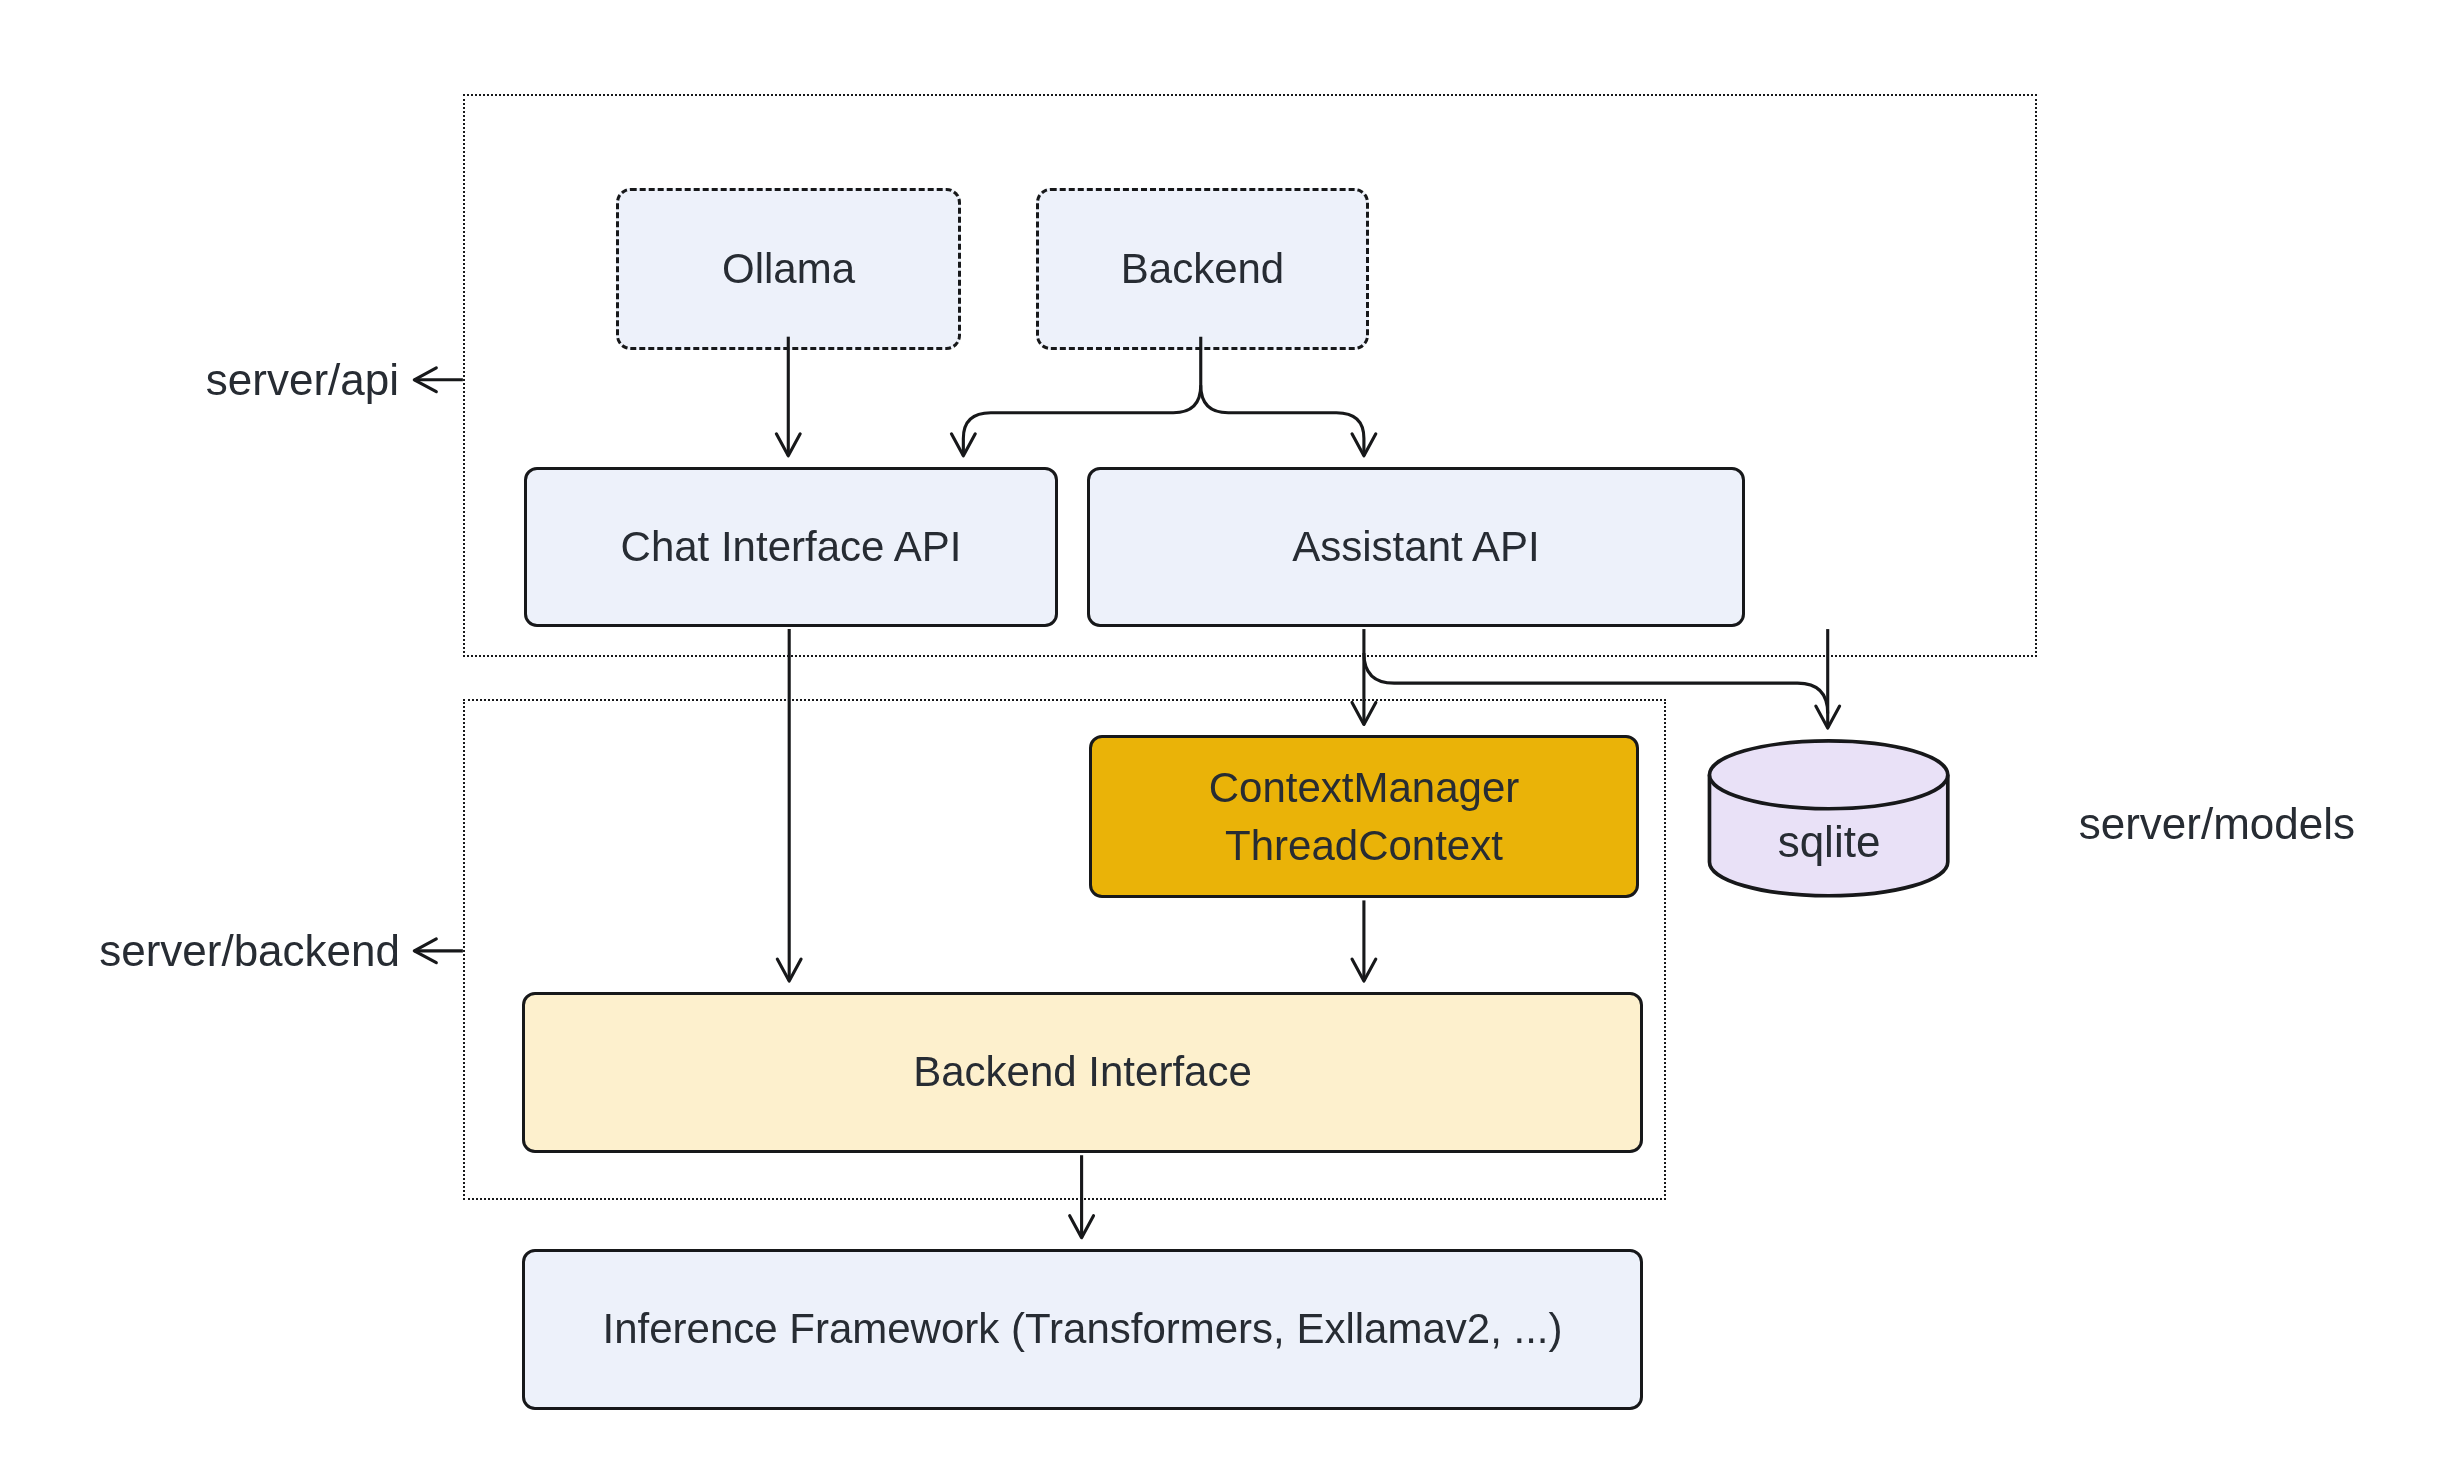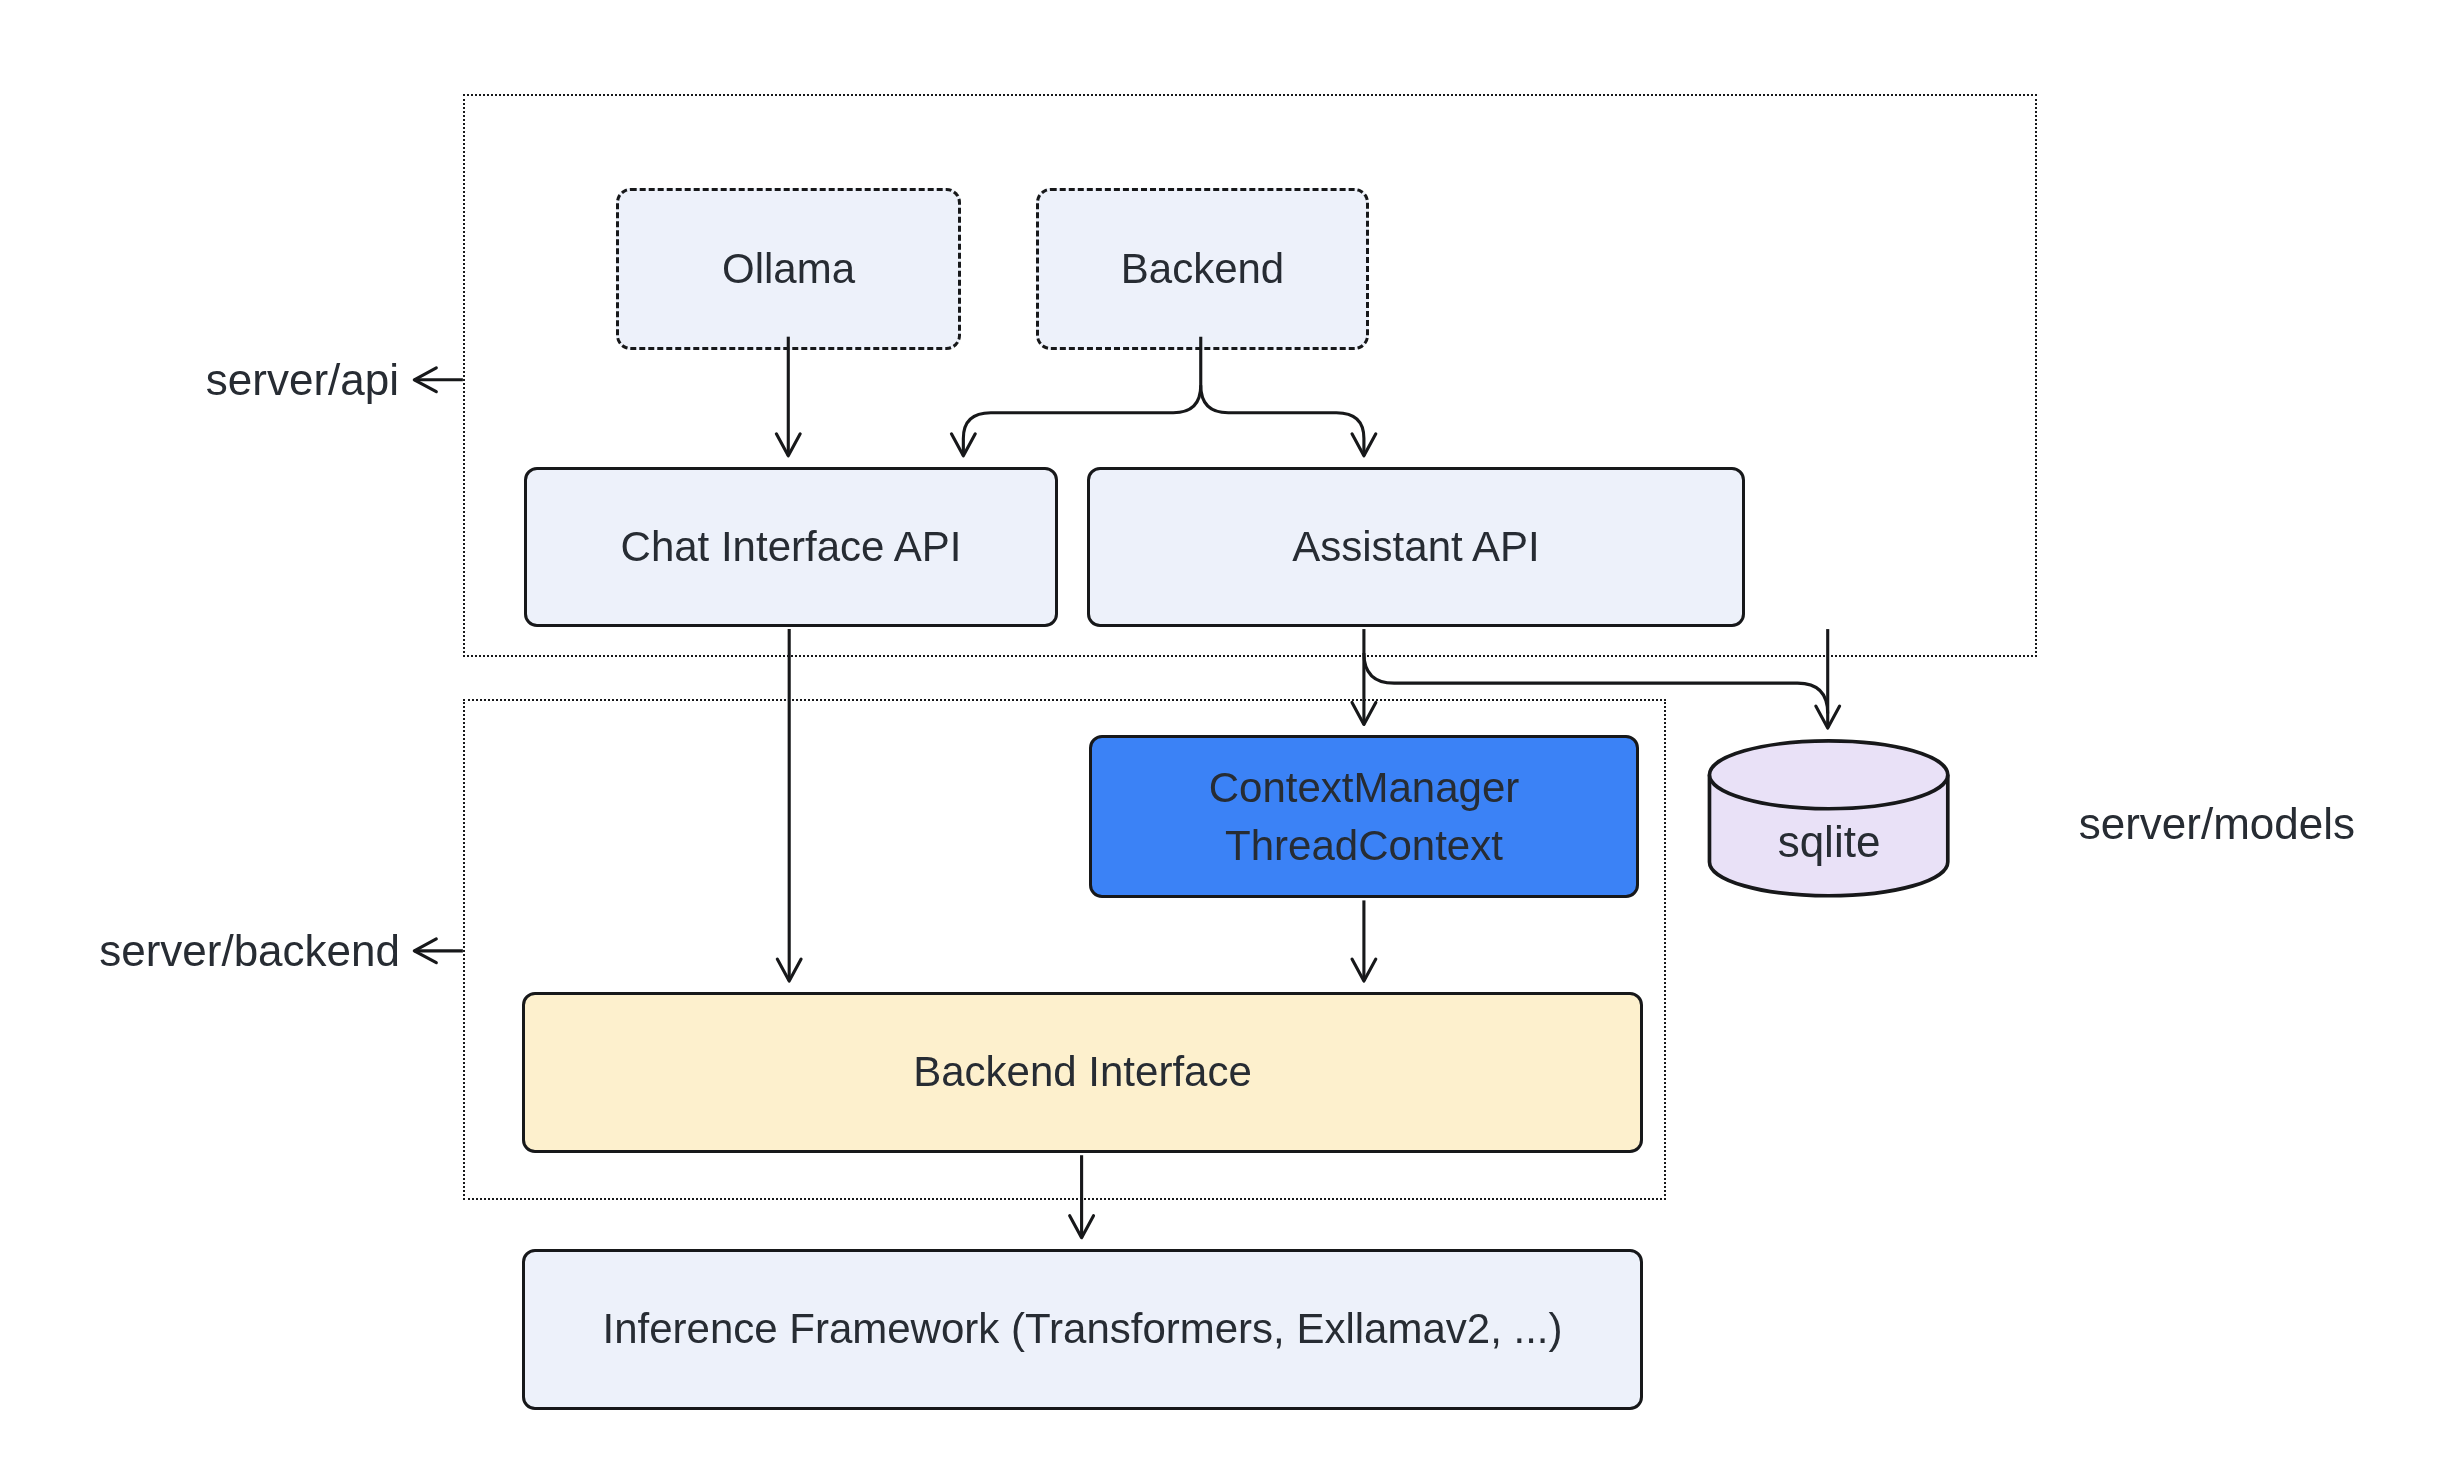--- a/index.html
+++ b/index.html
@@ -14,21 +14,21 @@
   .node{position:absolute;box-sizing:border-box;background:#edf1fa;border:3.7px solid #17181a;
         border-radius:13px;display:flex;flex-direction:column;align-items:center;justify-content:center;
         font-size:42px;line-height:1.3;text-align:center;z-index:2;}
   .node.dashed{border-style:dashed;border-width:3.7px;border-radius:14.7px;margin-top:16px;}
 
   .n-ollama{left:616px;top:172px;width:345px;height:162px;}
   .n-openai{left:1036px;top:172px;width:333px;height:162px;}
   .n-chat{left:524px;top:467px;width:534px;height:160px;}
   .n-assistant{left:1087px;top:467px;width:658px;height:160px;}
   .n-web{left:1684px;top:467px;width:292px;height:160px;}
-  .n-context{left:1089px;top:735px;width:550px;height:163px;background:#3b82f6;line-height:1.38;}
+  .n-context{left:1089px;top:735px;width:550px;height:163px;background:#eab308;line-height:1.38;}
   .n-backend{left:522px;top:992px;width:1121px;height:161px;background:#fdf0cd;}
   .n-inference{left:522px;top:1249px;width:1121px;height:161px;}
 
   .outlabel{position:absolute;font-size:44px;z-index:3;white-space:nowrap;}
   .l-api{left:147px;top:354px;width:252px;height:51px;line-height:51px;text-align:right;}
   .l-backend{left:73px;top:925px;width:327px;height:51px;line-height:51px;text-align:right;}
   .l-models{left:1970px;top:798px;width:385px;height:51px;line-height:51px;text-align:right;}
   .l-sqlite{left:1710px;top:816px;width:238px;height:51px;line-height:51px;text-align:center;z-index:4;}
 
   svg.wires{position:absolute;left:0;top:0;width:2462px;height:1480px;z-index:3;pointer-events:none;}

